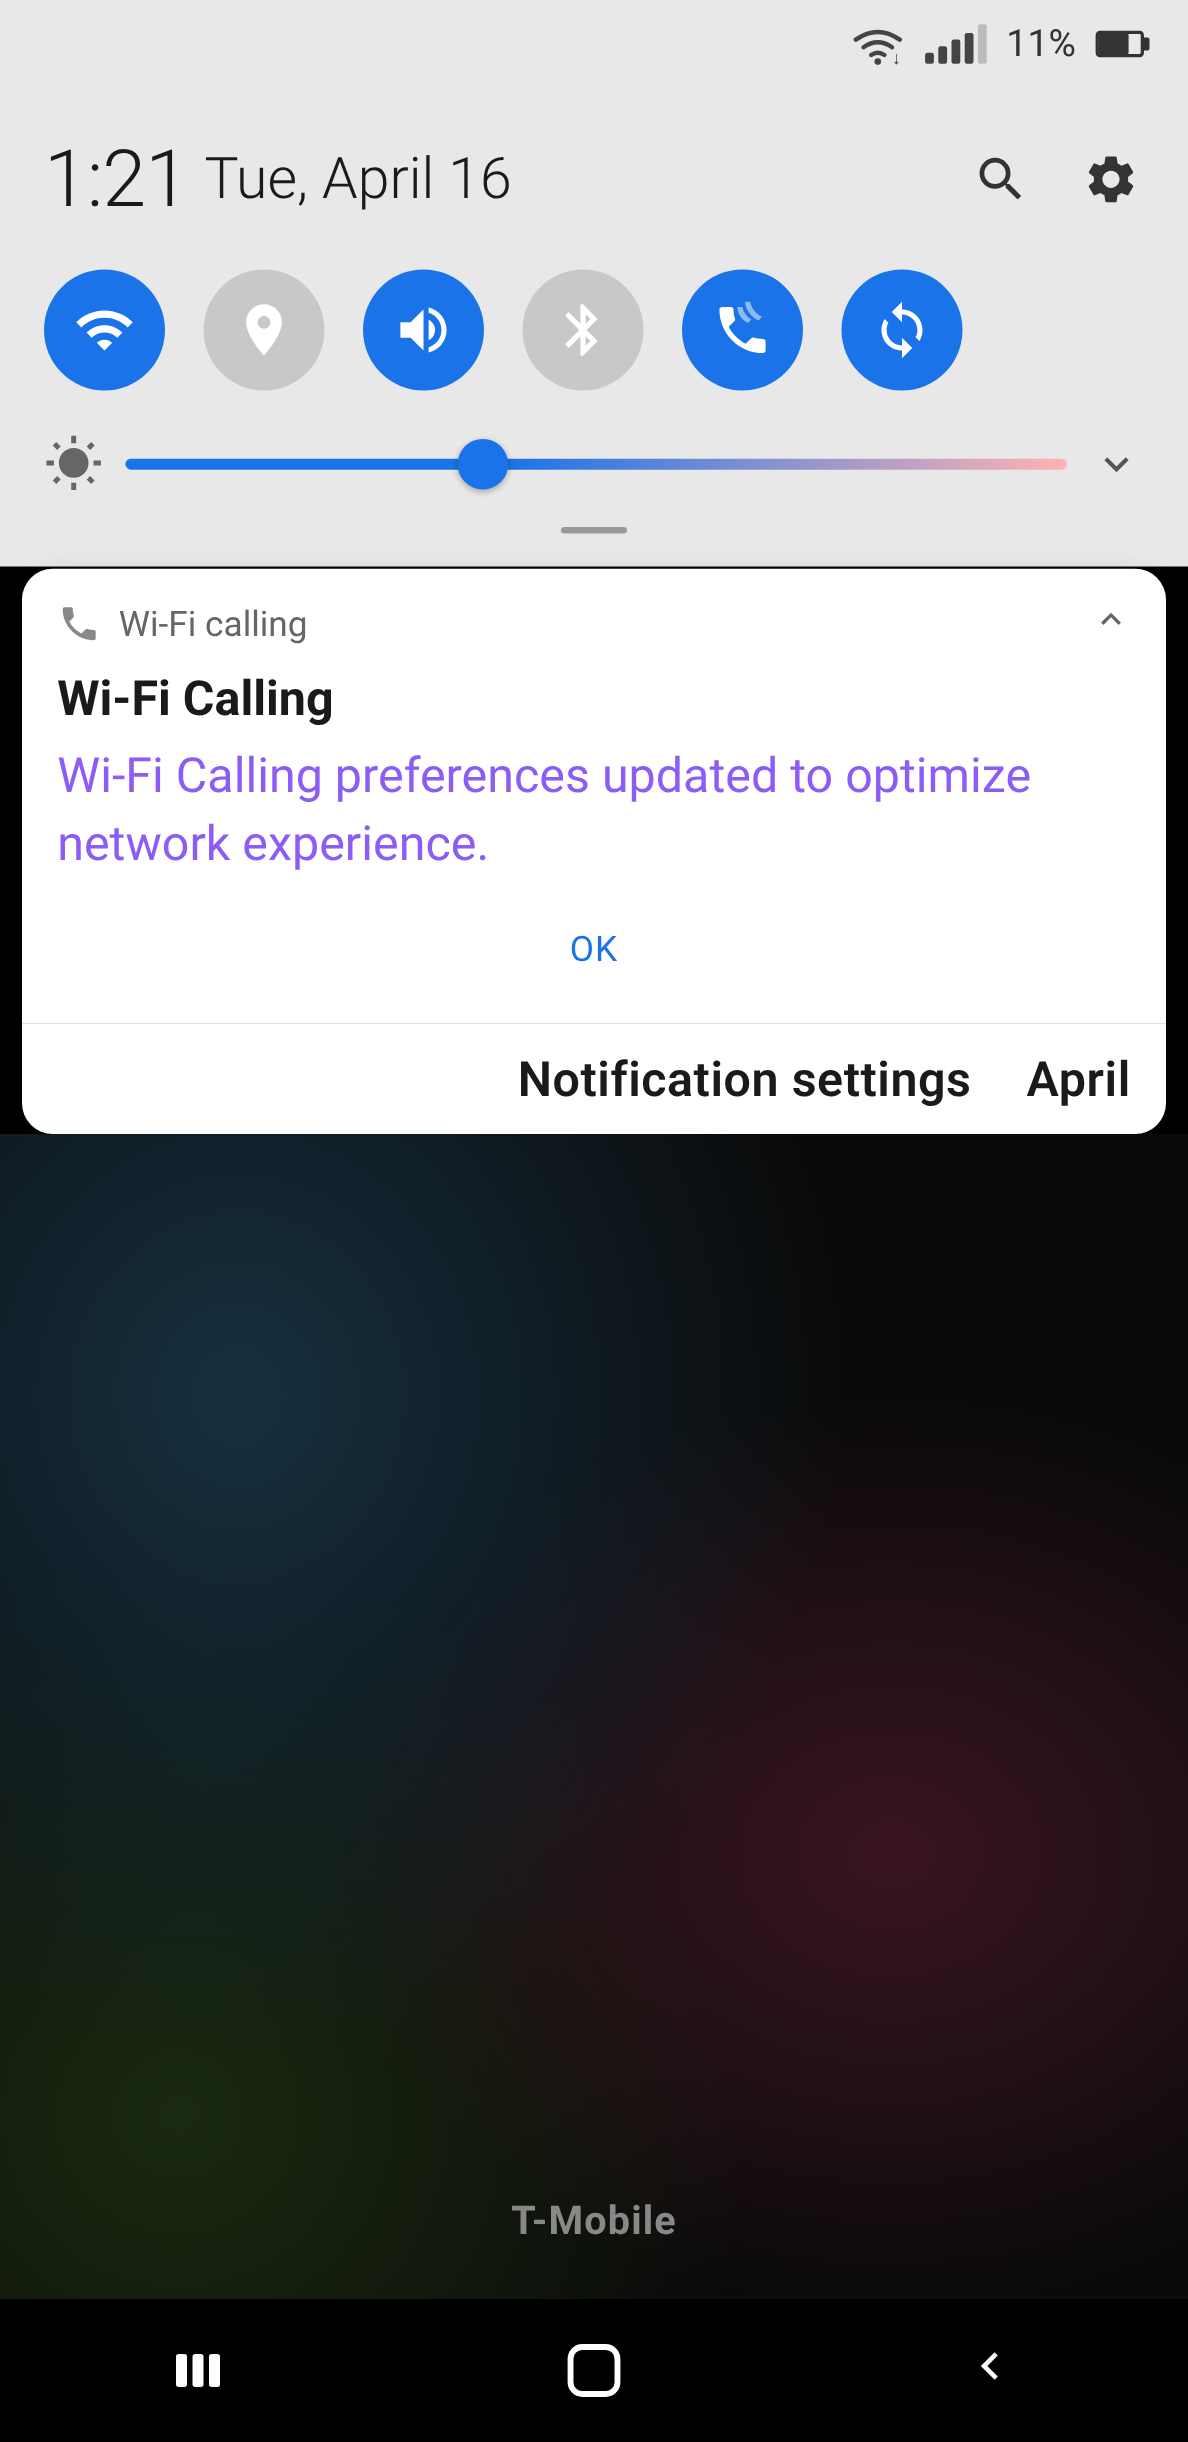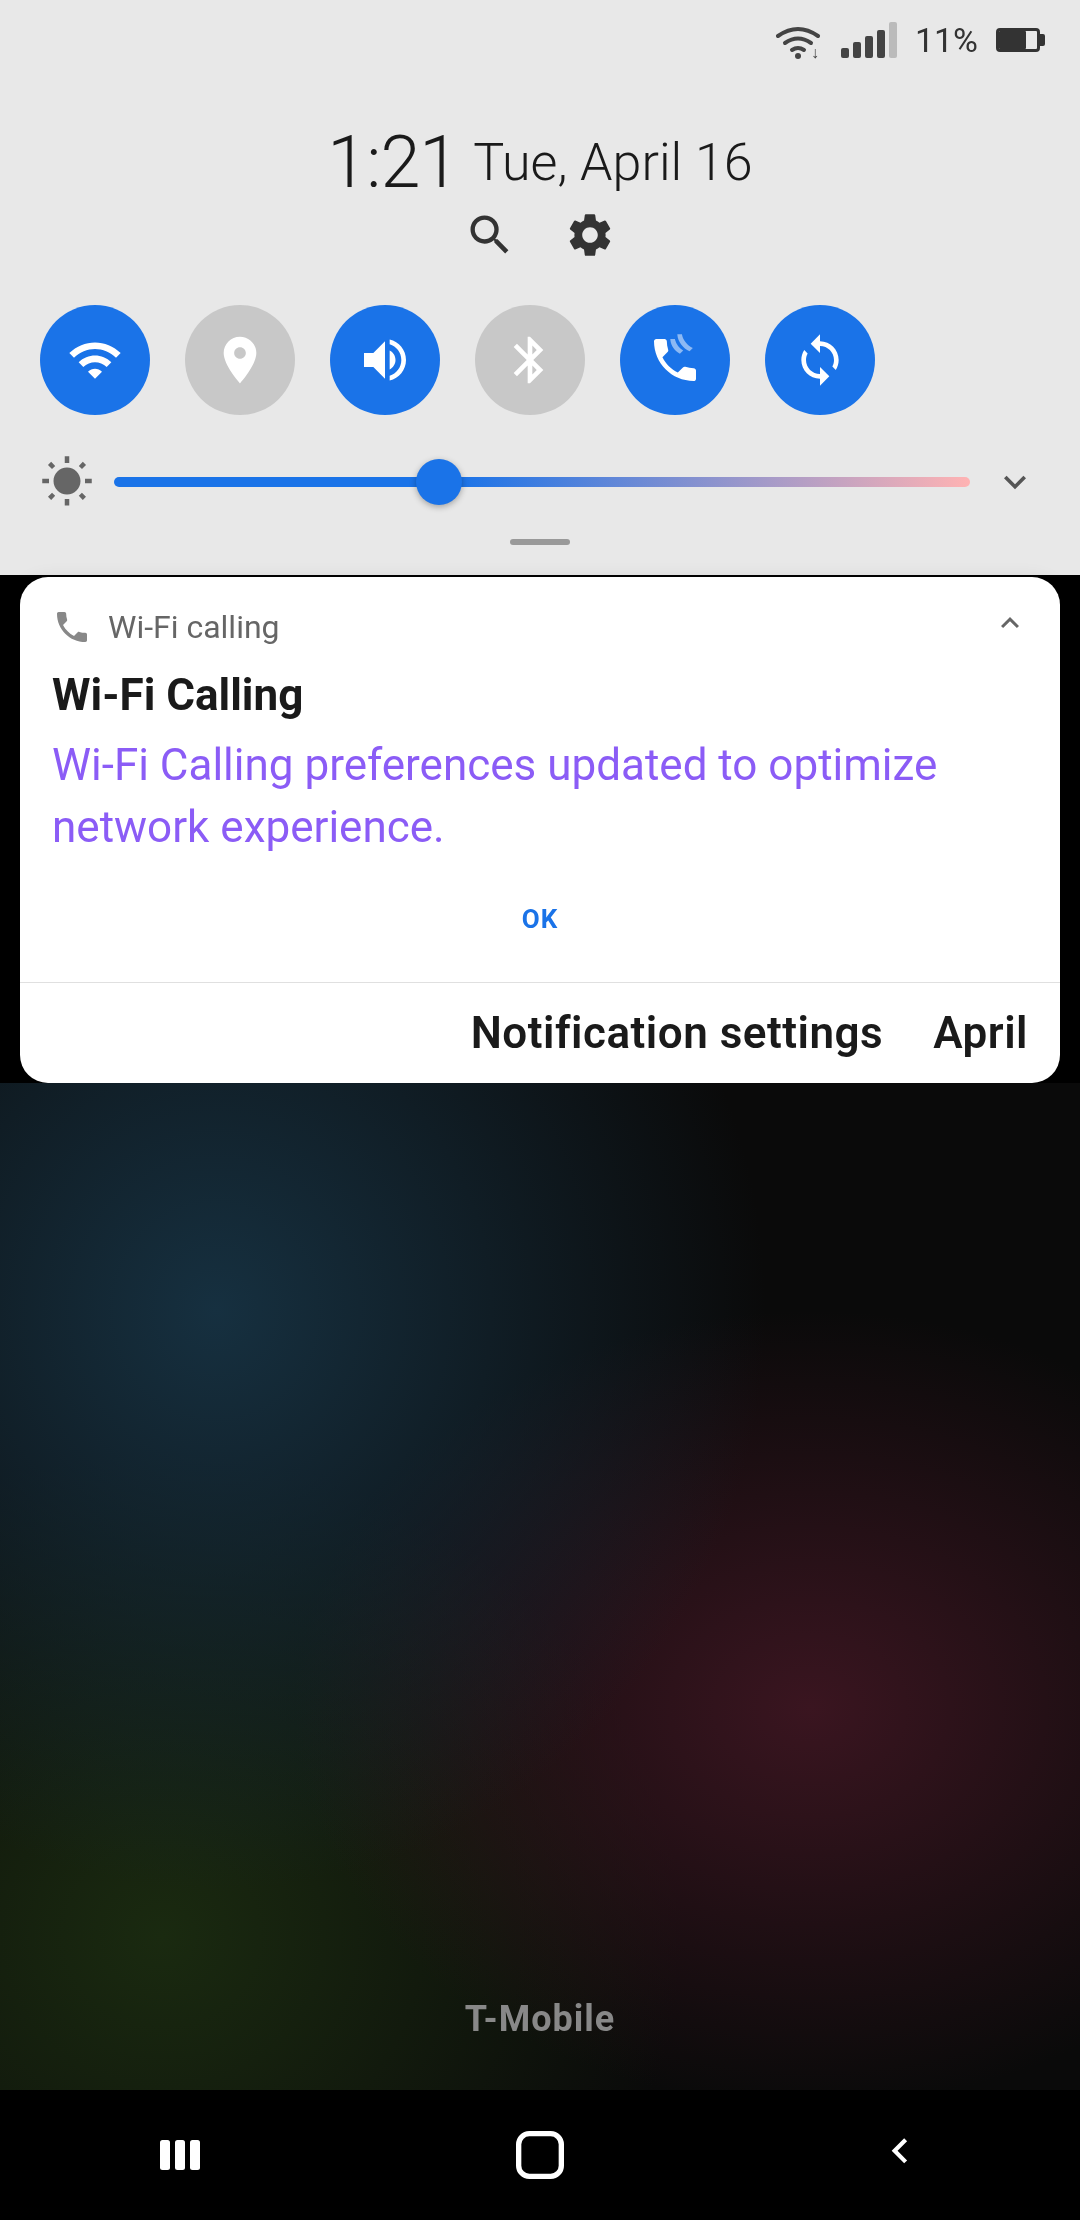--- a/index.html
+++ b/index.html
@@ -85,21 +85,20 @@
       background: #e8e8e8;
       padding: 20px 40px 30px;
     }
 
     
     .time-row {
       display: flex;
       align-items: center;
       justify-content: space-between;
       padding: 20px 0 30px;
-      flex-direction: column;
     }
 
     .time-display {
       font-size: 72px;
       font-weight: 300;
       color: #1a1a1a;
       letter-spacing: -1px;
     }
 
     .date-display {
@@ -275,22 +274,22 @@
       line-height: 1.4;
       margin-bottom: 30px;
     }
 
     .notif-action-ok {
       text-align: center;
       padding: 16px 0 20px;
     }
 
     .notif-ok-btn {
-      font-size: 26px;
-      font-weight: 700;
+      font-size: 32px;
+      font-weight: 400;
       color: #1a73e8;
       cursor: pointer;
       letter-spacing: 1px;
       text-align: right;
     }
 
     .notif-divider {
       height: 1px;
       background: #e0e0e0;
       margin: 0;

